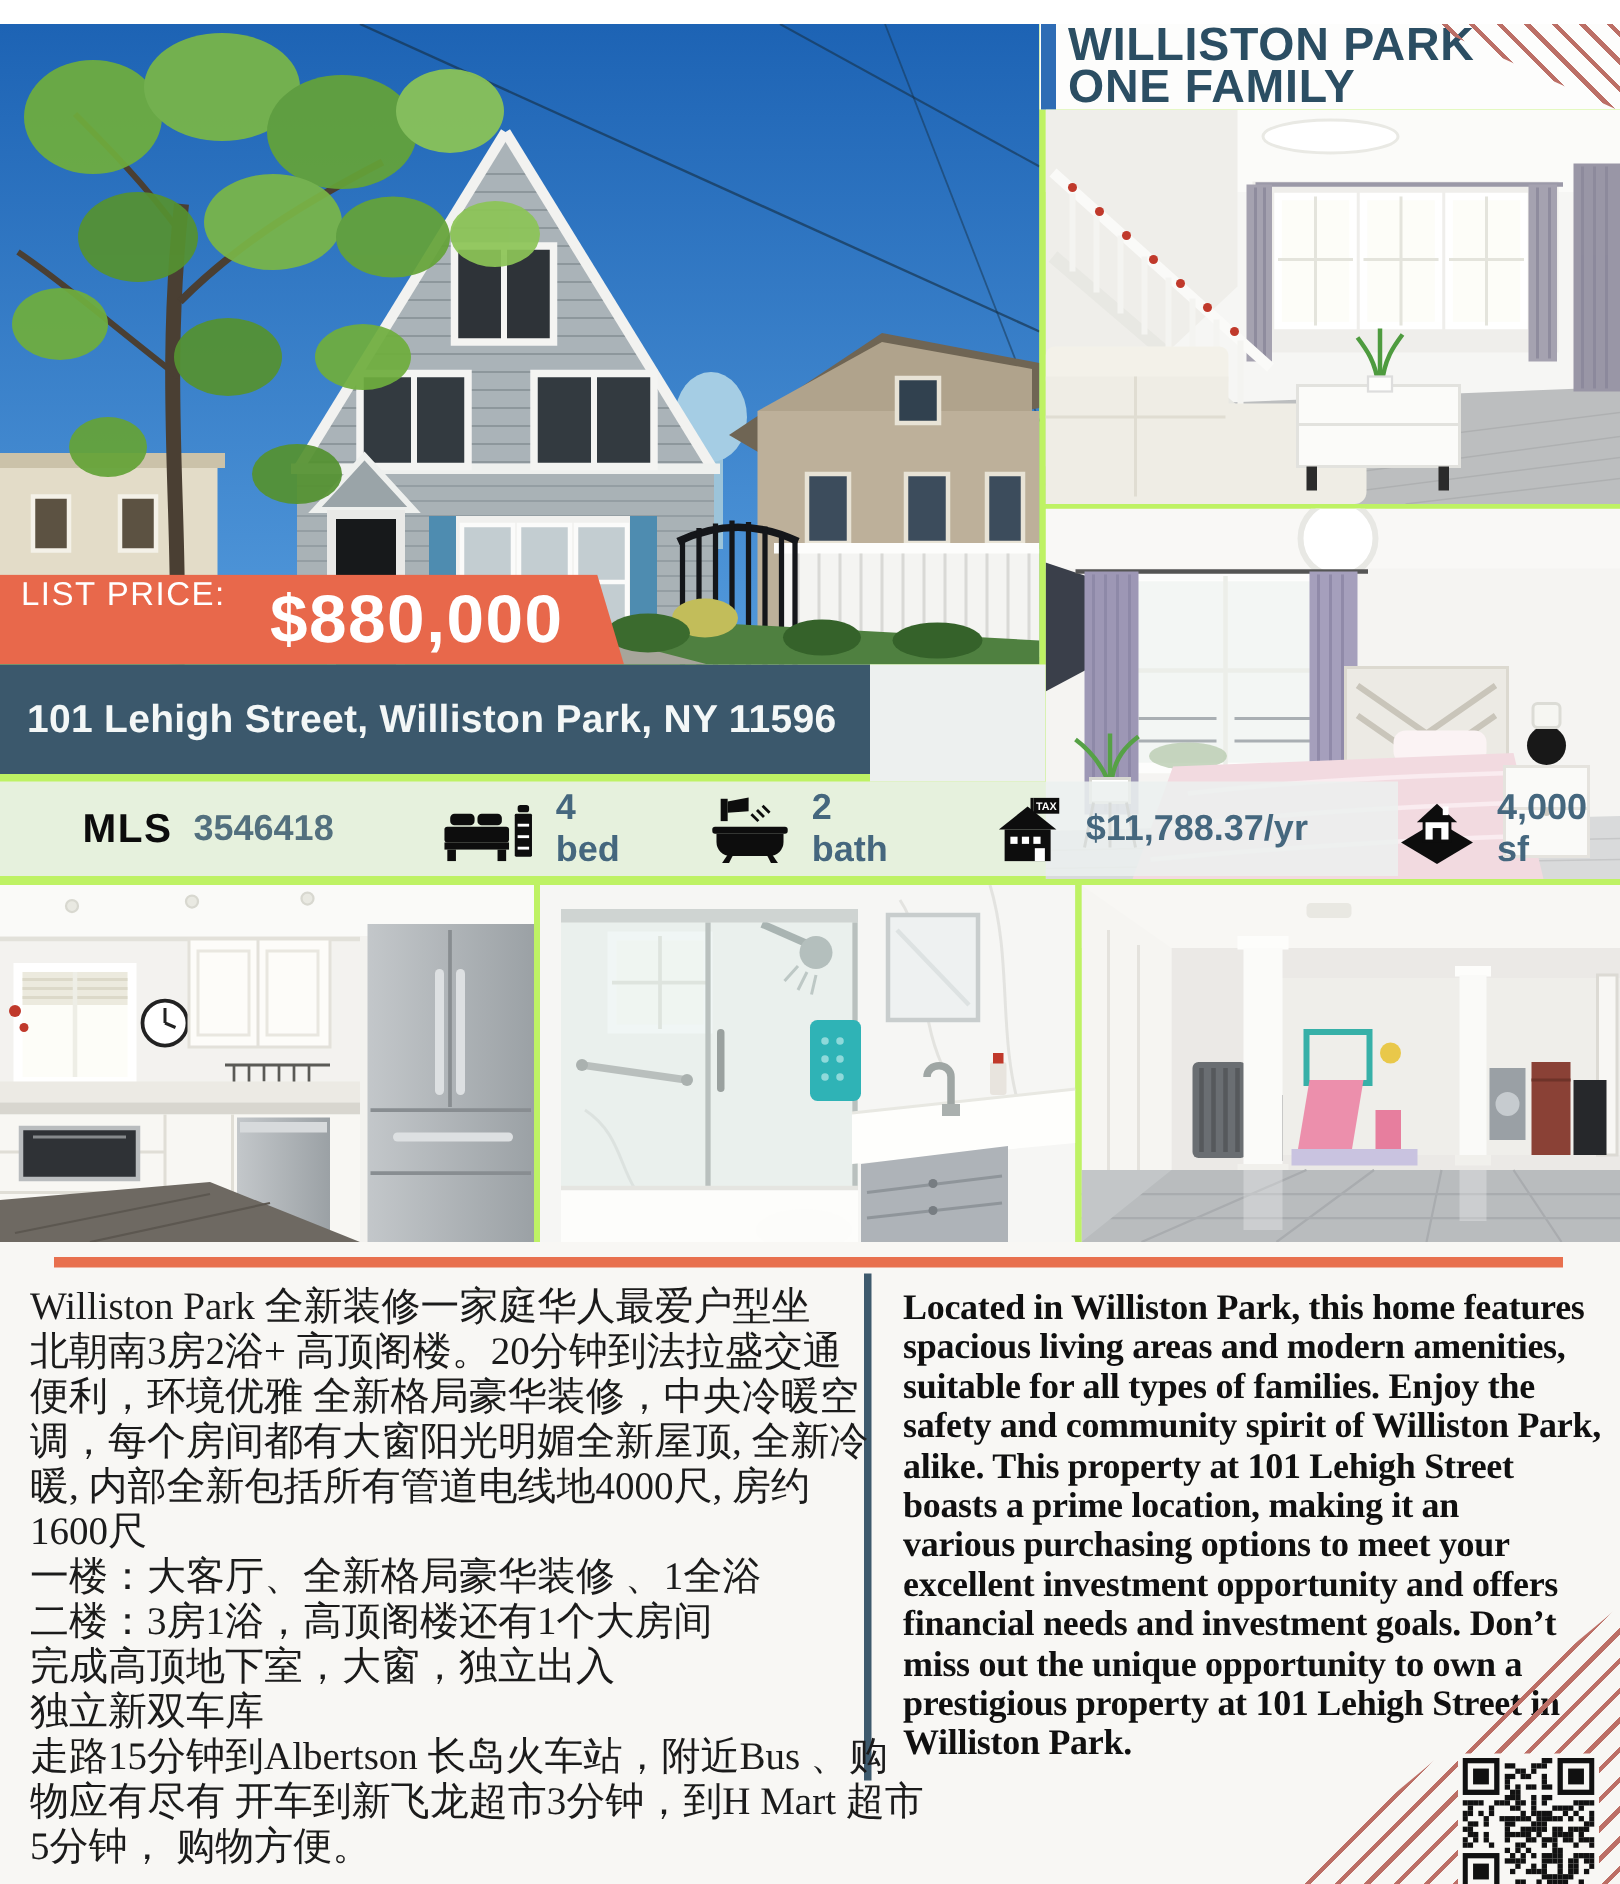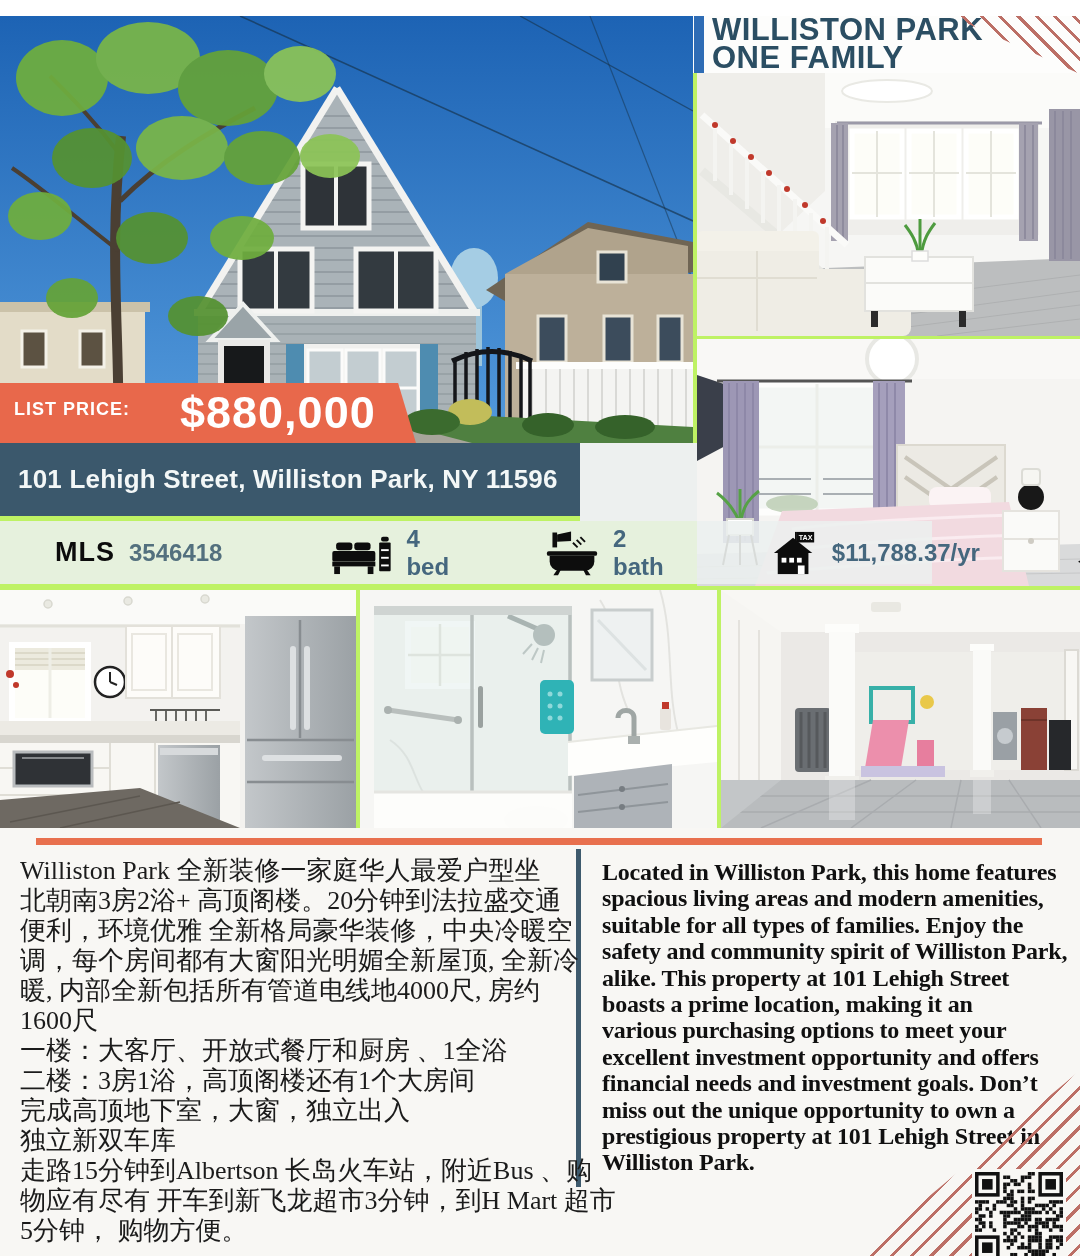--- a/index.html
+++ b/index.html
@@ -13,29 +13,29 @@
   .title-bar{position:absolute;left:1px;top:0;width:10px;height:57px;background:#2e6cb5;}
   .title-text{position:absolute;left:19px;top:0px;color:#2b4e63;font-weight:bold;
               font-size:31px;line-height:28px;letter-spacing:.5px;}
   .photo{overflow:hidden;}
   .living-photo{left:697px;top:57px;width:383px;height:263px;}
   .bedroom-photo{left:697px;top:323px;width:383px;height:247px;}
   .gray-patch{left:580px;top:427px;width:117px;height:78px;background:#edf0ef;}
 
   .price-banner{left:0;top:367px;width:416px;height:60px;background:#e8684b;
                 clip-path:polygon(0 0,95.7% 0,100% 100%,0 100%);color:#fff;}
-  .price-label{position:absolute;left:14px;top:16px;font-size:18px;font-weight:bold;letter-spacing:1px;}
+  .price-label{position:absolute;left:14px;top:0;font-size:22px;font-weight:normal;letter-spacing:1px;}
   .price-value{position:absolute;left:180px;top:4px;font-size:45px;font-weight:bold;letter-spacing:1px;}
 
   .address-bar{left:0;top:427px;width:580px;height:73px;background:#3b586c;color:#f3f7f7;
                display:flex;align-items:center;padding-left:18px;box-sizing:border-box;
                font-size:26px;font-weight:bold;letter-spacing:.2px;}
 
   .stats-bar{left:0;top:505px;width:932px;height:63px;background:rgba(236,240,239,.87);
-             display:flex;align-items:center;color:#45677e;font-weight:bold;font-size:24px;gap:36px;}
+             display:flex;align-items:center;color:#45677e;font-weight:bold;font-size:24px;}
   .stat{display:flex;align-items:center;gap:14px;}
   .stat svg{display:block;}
   .mls-label{color:#0c0c0c;font-size:27px;letter-spacing:1px;}
   .mls-number{color:#53707e;}
 
   
   .kitchen-photo{left:0;top:574px;width:356px;height:238px;}
   .bathroom-photo{left:360px;top:574px;width:357px;height:238px;}
   .basement-photo{left:721px;top:574px;width:359px;height:238px;}
 
@@ -570,21 +570,21 @@
   <div class="abs orange-rule"></div>
   <div class="abs col-divider"></div>
 
   <div class="abs cn-col">
     <div>Williston Park 全新装修一家庭华人最爱户型坐</div>
     <div>北朝南3房2浴+ 高顶阁楼。20分钟到法拉盛交通</div>
     <div>便利，环境优雅 全新格局豪华装修，中央冷暖空</div>
     <div>调，每个房间都有大窗阳光明媚全新屋顶, 全新冷</div>
     <div>暖, 内部全新包括所有管道电线地4000尺, 房约</div>
     <div>1600尺</div>
-    <div>一楼：大客厅、开放式餐厅和厨房 、1全浴</div>
+    <div>一楼：大客厅、全新格局豪华装修 、1全浴</div>
     <div>二楼：3房1浴，高顶阁楼还有1个大房间</div>
     <div>完成高顶地下室，大窗，独立出入</div>
     <div>独立新双车库</div>
     <div>走路15分钟到Albertson 长岛火车站，附近Bus 、购</div>
     <div>物应有尽有 开车到新飞龙超市3分钟，到H Mart 超市</div>
     <div>5分钟， 购物方便。</div>
   </div>
 
   <div class="abs en-col">
     <div>Located in Williston Park, this home features</div>

